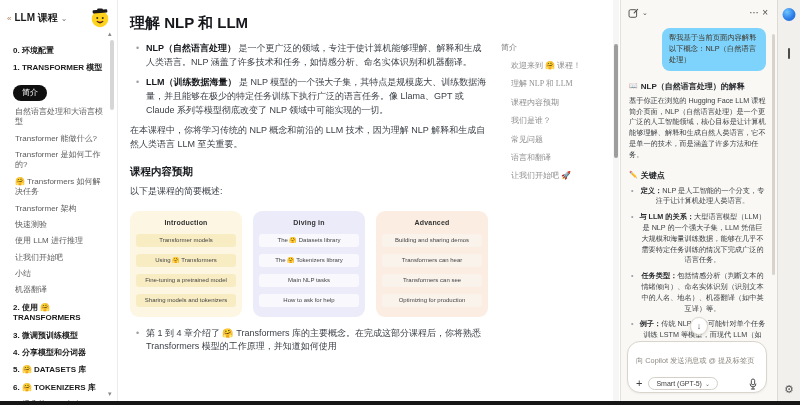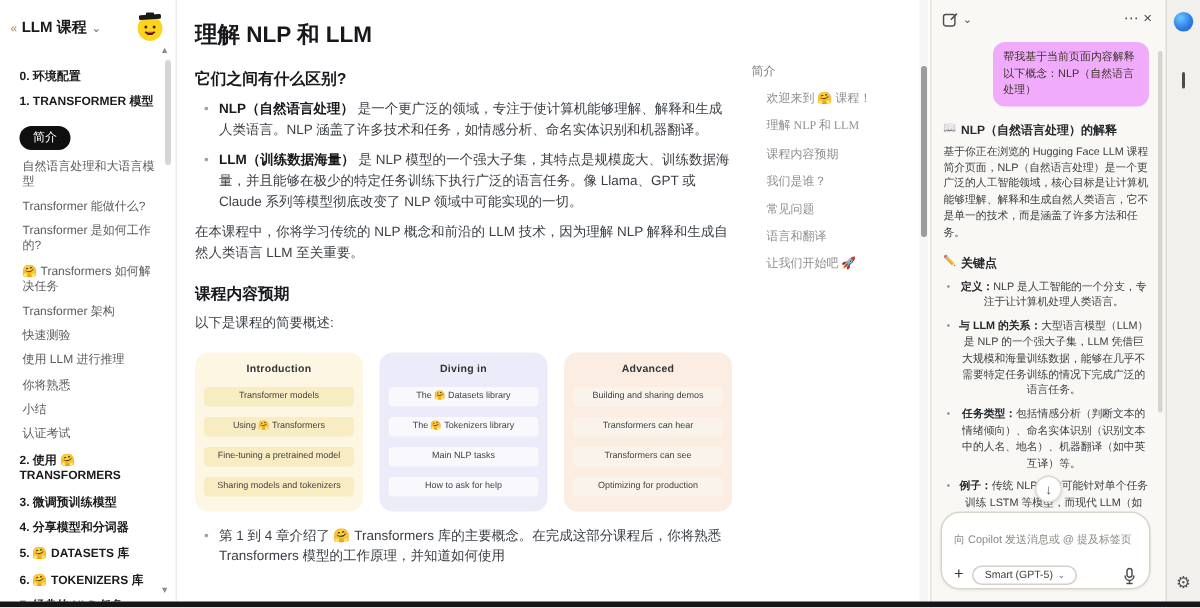--- a/index.html
+++ b/index.html
@@ -64,21 +64,21 @@
 
   
   #chat { position:absolute; left:620px; top:0; width:157px; height:401px;
     background:#faf8f4; border-left:1px solid #e4e1da; }
   .chat-header { position:absolute; top:0; left:7px; right:9px; height:26px;
     display:flex; align-items:center; gap:3px; color:#4e4e4e; }
   .hspacer { flex:1; }
   .hicon { font-size:10px; line-height:10px; cursor:pointer; color:#4e4e4e; }
   .hchev { font-size:7px; color:#4e4e4e; cursor:pointer; }
   .chat-body { position:absolute; top:28px; left:8px; right:11px; bottom:62px; overflow:hidden; }
-  .bubble { background:#f0abfc; border-radius:8px; padding:5px 7px; font-size:7.3px;
+  .bubble { background:#7dd3fc; border-radius:8px; padding:5px 7px; font-size:7.3px;
     line-height:1.5; color:#3c3327; width:76%; margin-left:auto; margin-bottom:10px; }
   .chead { display:flex; align-items:flex-start; gap:3px; font-size:8px; font-weight:800;
     color:#26292d; margin:9px 0 4px 0; }
   .cicon { font-size:7px; line-height:10px; }
   .chat-body p { font-size:7.2px; color:#3c4045; line-height:1.5; margin:3px 0; }
   .clist { list-style:none; margin:2px 0 2px 2px;text-align:center; }
   .clist li { position:relative; font-size:7.2px; color:#3c4045; line-height:1.5;
     margin:5px 0; padding-left:8px; }
   .clist li::before { content:"•"; position:absolute; left:0; top:0; color:#9aa0a6; }
   .clist b { font-weight:800; color:#26292d; }
@@ -138,41 +138,40 @@
       <div class="sb-chap">0. 环境配置</div>
       <div class="sb-chap">1. TRANSFORMER 模型</div>
       <div class="sb-sel"><span class="pill">简介</span></div>
       <div class="sb-item">自然语言处理和大语言模型</div>
       <div class="sb-item">Transformer 能做什么?</div>
       <div class="sb-item">Transformer 是如何工作的?</div>
       <div class="sb-item">🤗 Transformers 如何解决任务</div>
       <div class="sb-item">Transformer 架构</div>
       <div class="sb-item">快速测验</div>
       <div class="sb-item">使用 LLM 进行推理</div>
-      <div class="sb-item">你将熟悉</div>
+      <div class="sb-item">让我们开始吧</div>
       <div class="sb-item">小结</div>
-      <div class="sb-item">认证考试</div>
+      <div class="sb-item">机器翻译</div>
       <div class="sb-chap">2. 使用 🤗 TRANSFORMERS</div>
       <div class="sb-chap">3. 微调预训练模型</div>
       <div class="sb-chap">4. 分享模型和分词器</div>
       <div class="sb-chap">5. 🤗 DATASETS 库</div>
       <div class="sb-chap">6. 🤗 TOKENIZERS 库</div>
       <div class="sb-chap">7. 经典的 NLP 任务</div>
 
     </nav>
     <div class="sb-scroll">
       <span class="arr top">▴</span>
       <div class="sb-thumb"></div>
       <span class="arr bot">▾</span>
     </div>
   </aside>
 
   <main id="main">
     <h1>理解 NLP 和 LLM</h1>
-    <h3>它们之间有什么区别?</h3>
     <ul class="blist">
       <li><b>NLP（自然语言处理）</b><span> 是一个更广泛的领域，专注于使计算机能够理解、解释和生成人类语言。NLP 涵盖了许多技术和任务，如情感分析、命名实体识别和机器翻译。</span></li>
       <li><b>LLM（训练数据海量）</b><span> 是 NLP 模型的一个强大子集，其特点是规模庞大、训练数据海量，并且能够在极少的特定任务训练下执行广泛的语言任务。像 Llama、GPT 或 Claude 系列等模型彻底改变了 NLP 领域中可能实现的一切。</span></li>
     </ul>
     <p class="para">在本课程中，你将学习传统的 NLP 概念和前沿的 LLM 技术，因为理解 NLP 解释和生成自然人类语言 LLM 至关重要。</p>
     <h3>课程内容预期</h3>
     <p class="para">以下是课程的简要概述:</p>
 
     <div class="diagram">
       <div class="dcol col-intro">

